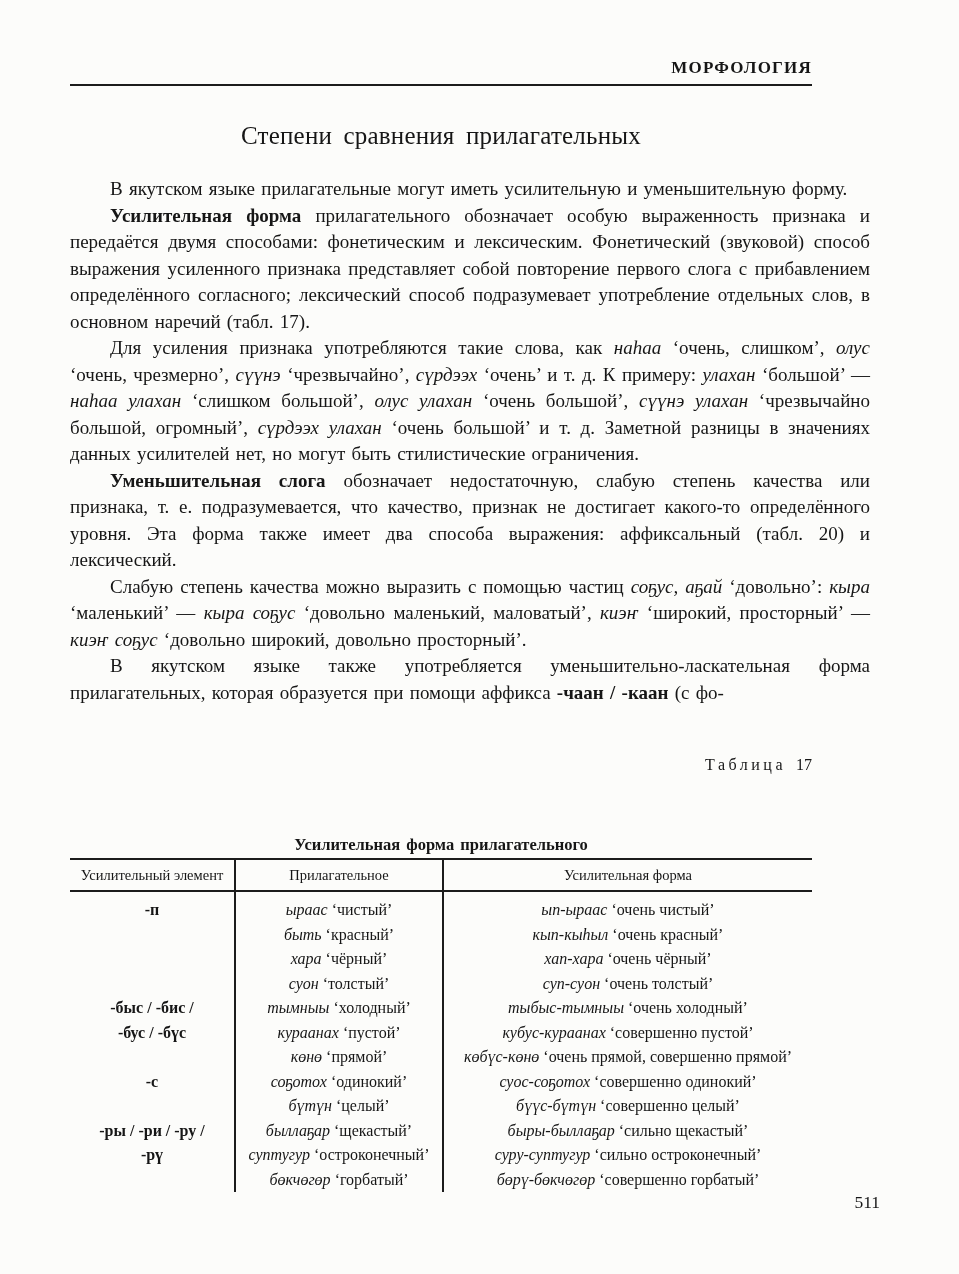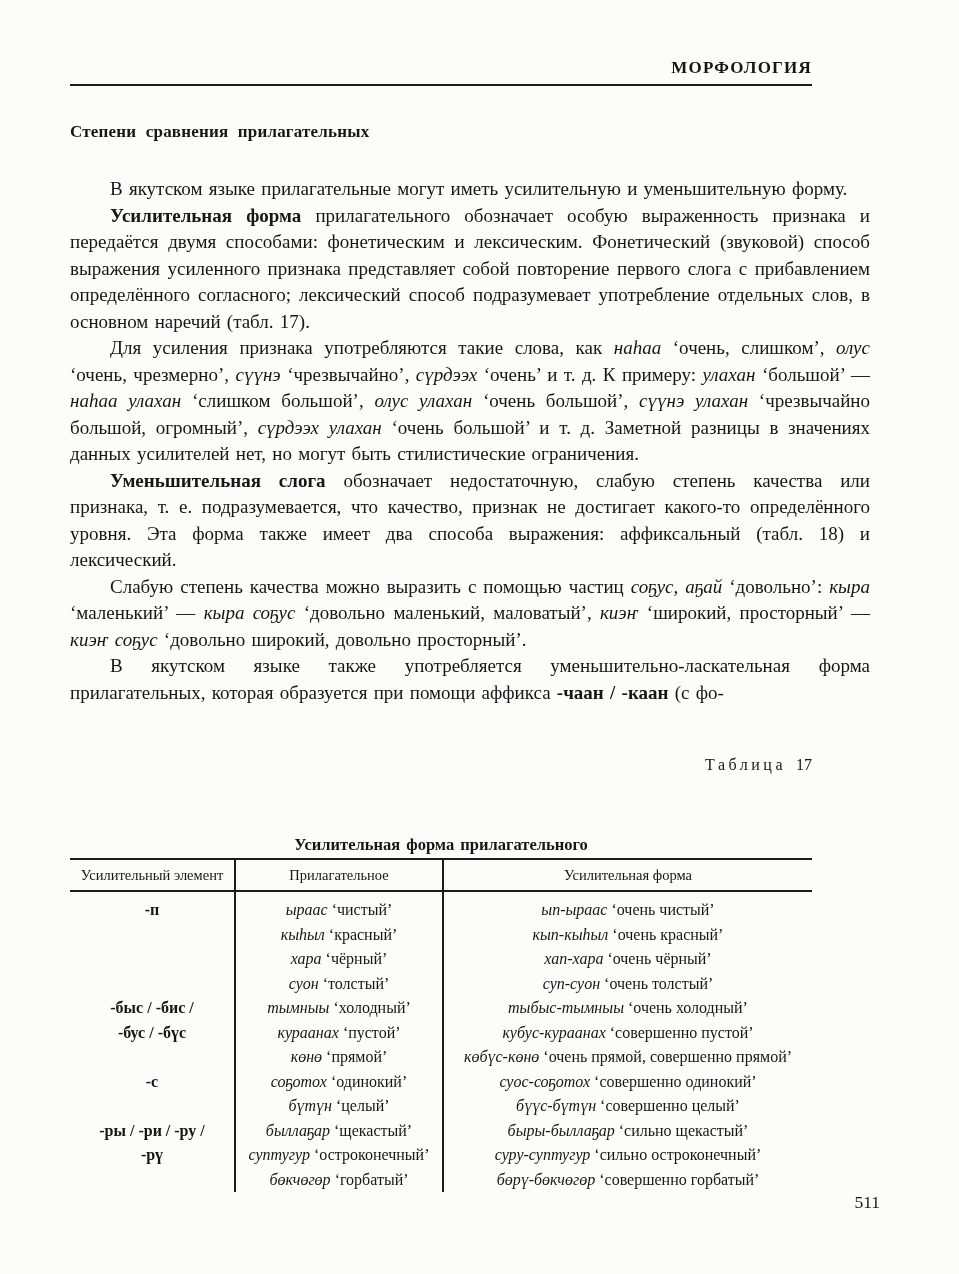--- a/index.html
+++ b/index.html
@@ -19,21 +19,22 @@
   .running-head{
     position:absolute;left:70px;top:58px;width:742px;
     text-align:right;
     font-weight:bold;font-size:17px;letter-spacing:1.2px;
     padding-bottom:6px;
     border-bottom:2px solid #1c1c1c;
   }
   
   .section-title{
     position:absolute;left:70px;top:122px;width:742px;
-    font-weight:bold;font-size:17px;word-spacing:5px;letter-spacing:.2px;
+    text-align:center;
+    font-weight:normal;font-size:25px;word-spacing:5px;letter-spacing:.2px;
   }
   
   .body-text{
     position:absolute;left:70px;top:176px;width:800px;
     font-size:19px;line-height:26.5px;
     text-align:justify;
   }
   .body-text p{margin:0;text-indent:40px;word-spacing:1.5px;}
   .body-text .b{font-weight:bold;}
   .body-text .i{font-style:italic;}
@@ -87,21 +88,21 @@
   <div class="running-head">
     <span>МОРФОЛОГИЯ</span>
   </div>
 
   <h1 class="section-title" style="margin:0;">Степени сравнения прилагательных</h1>
 
   <div class="body-text">
       <p><span>В якутском языке прилагательные могут иметь усилительную и уменьшительную форму.</span></p>
       <p><span class="b">Усилительная форма</span><span> прилагательного обозначает особую выраженность признака и передаётся двумя способами: фонетическим и лексическим. Фонетический (звуковой) способ выражения усиленного признака представляет собой повторение первого слога с прибавлением определённого согласного; лексический способ подразумевает употребление отдельных слов, в основном наречий (табл. 17).</span></p>
       <p><span>Для усиления признака употребляются такие слова, как </span><span class="i">наһаа</span><span> ‘очень, слишком’, </span><span class="i">олус</span><span> ‘очень, чрезмерно’, </span><span class="i">сүүнэ</span><span> ‘чрезвычайно’, </span><span class="i">сүрдээх</span><span> ‘очень’ и т. д. К примеру: </span><span class="i">улахан</span><span> ‘большой’ — </span><span class="i">наһаа улахан</span><span> ‘слишком большой’, </span><span class="i">олус улахан</span><span> ‘очень большой’, </span><span class="i">сүүнэ улахан</span><span> ‘чрезвычайно большой, огромный’, </span><span class="i">сүрдээх улахан</span><span> ‘очень большой’ и т. д. Заметной разницы в значениях данных усилителей нет, но могут быть стилистические ограничения.</span></p>
-      <p><span class="b">Уменьшительная слога</span><span> обозначает недостаточную, слабую степень качества или признака, т. е. подразумевается, что качество, признак не достигает какого-то определённого уровня. Эта форма также имеет два способа выражения: аффиксальный (табл. 18) и лексический.</span></p>
+      <p><span class="b">Уменьшительная слога</span><span> обозначает недостаточную, слабую степень качества или признака, т. е. подразумевается, что качество, признак не достигает какого-то определённого уровня. Эта форма также имеет два способа выражения: аффиксальный (табл. 20) и лексический.</span></p>
       <p><span>Слабую степень качества можно выразить с помощью частиц </span><span class="i">соҕус, аҕай</span><span> ‘довольно’: </span><span class="i">кыра</span><span> ‘маленький’ — </span><span class="i">кыра соҕус</span><span> ‘довольно маленький, маловатый’, </span><span class="i">киэҥ</span><span> ‘широкий, просторный’ — </span><span class="i">киэҥ соҕус</span><span> ‘довольно широкий, довольно просторный’.</span></p>
       <p><span>В якутском языке также употребляется уменьшительно-ласкательная форма прилагательных, которая образуется при помощи аффикса </span><span class="b">-чаан / -каан</span><span> (с фо-</span></p>
     </div>
 
   <div class="table-caption">
     <span class="sp">Таблица</span><span class="num">17</span>
   </div>
 
   <div class="table-title">Усилительная форма прилагательного</div>
 
@@ -119,21 +120,21 @@
       </tr>
     </thead>
     <tbody>
         <tr class="first">
           <td class="affix v">-п</td>
           <td class="v"><span class="yk">ыраас</span><span class="gl"> ‘чистый’</span></td>
           <td class=""><span class="yk">ып-ыраас</span><span class="gl"> ‘очень чистый’</span></td>
         </tr>
         <tr>
           <td class="affix v"></td>
-          <td class="v"><span class="yk">кыһыл</span><span class="gl"> ‘красный’</span></td>
+          <td class="v"><span class="yk">быть</span><span class="gl"> ‘красный’</span></td>
           <td class=""><span class="yk">кып-кыһыл</span><span class="gl"> ‘очень красный’</span></td>
         </tr>
         <tr>
           <td class="affix v"></td>
           <td class="v"><span class="yk">хара</span><span class="gl"> ‘чёрный’</span></td>
           <td class=""><span class="yk">хап-хара</span><span class="gl"> ‘очень чёрный’</span></td>
         </tr>
         <tr>
           <td class="affix v"></td>
           <td class="v"><span class="yk">суон</span><span class="gl"> ‘толстый’</span></td>

